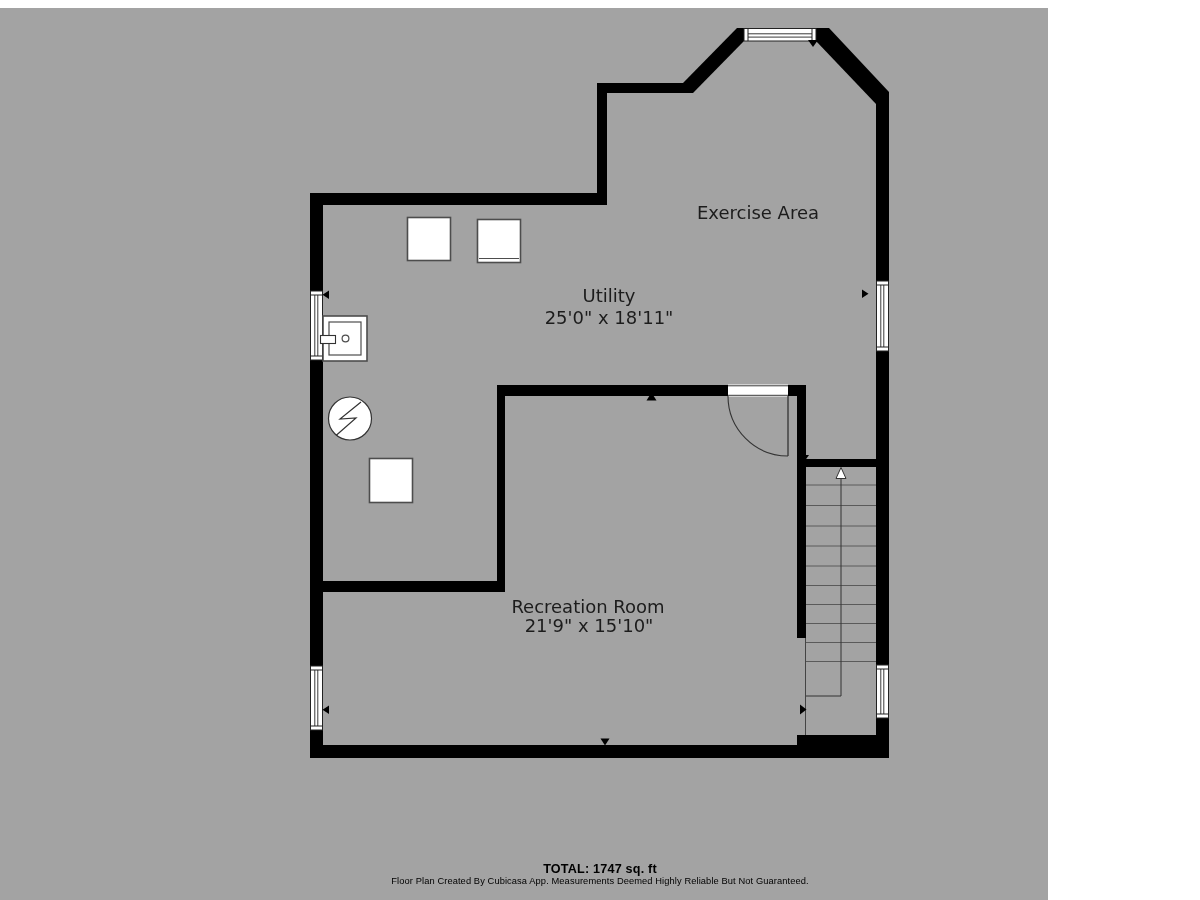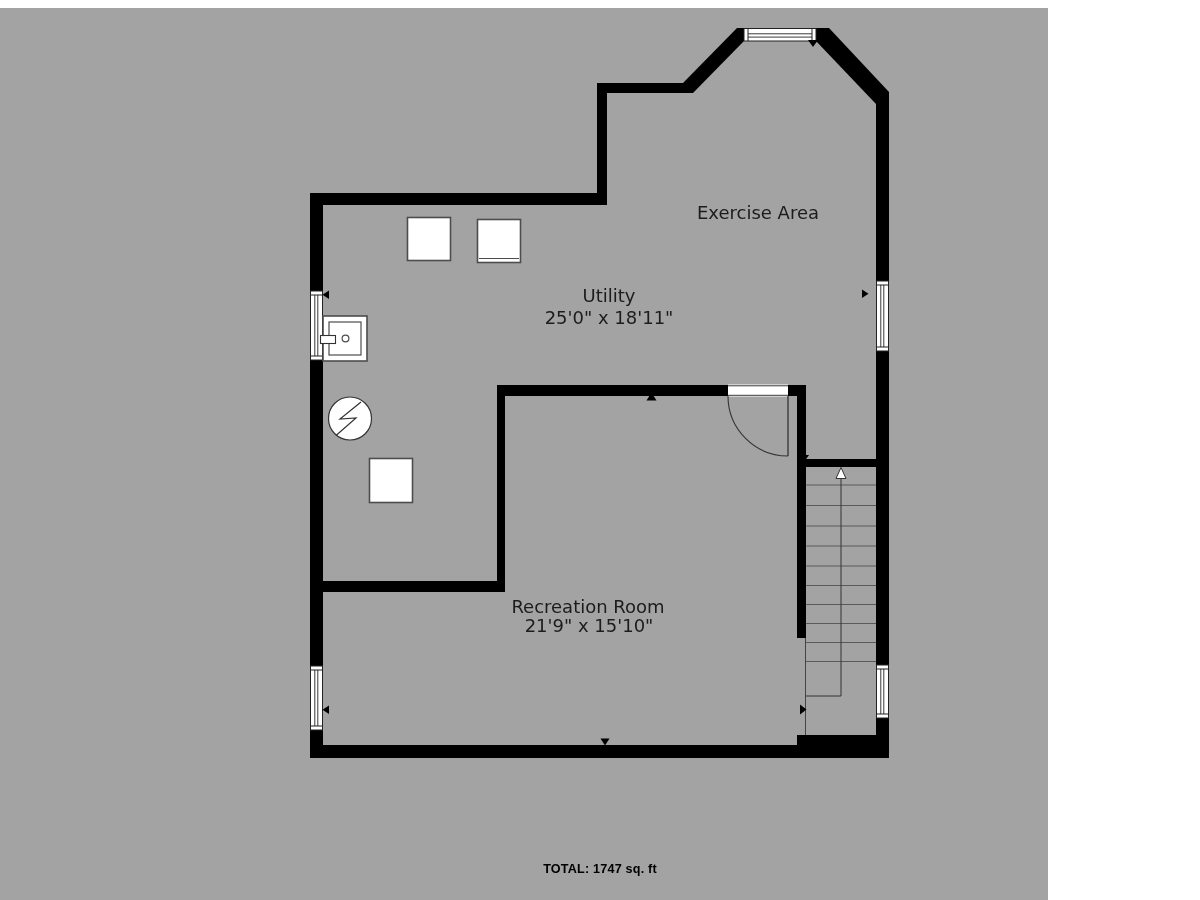--- a/index.html
+++ b/index.html
@@ -144,14 +144,15 @@
       <text class="room-label" x="589" y="624" font-size="18">21'9" x 15'10"</text>
     </g>
 
     <g>
       <polygon points="1137,861 1169,841 1164,859 1175,867" fill="#000000"></polygon>
       <text x="1128" y="866" font-size="12.5" text-anchor="middle" fill="#111111" font-family="DejaVu Sans, sans-serif" transform="rotate(90 1128.5 861.5)">N</text>
     </g>
   </svg>
 
   <div class="footer-line f-total">TOTAL: 1747 sq. ft</div>
+  <div class="footer-line f-disclaimer">Floor Plan Created By Cubicasa App. Measurements Deemed Highly Reliable But Not Guaranteed.</div>
 
 </div>
 
 </body></html>

